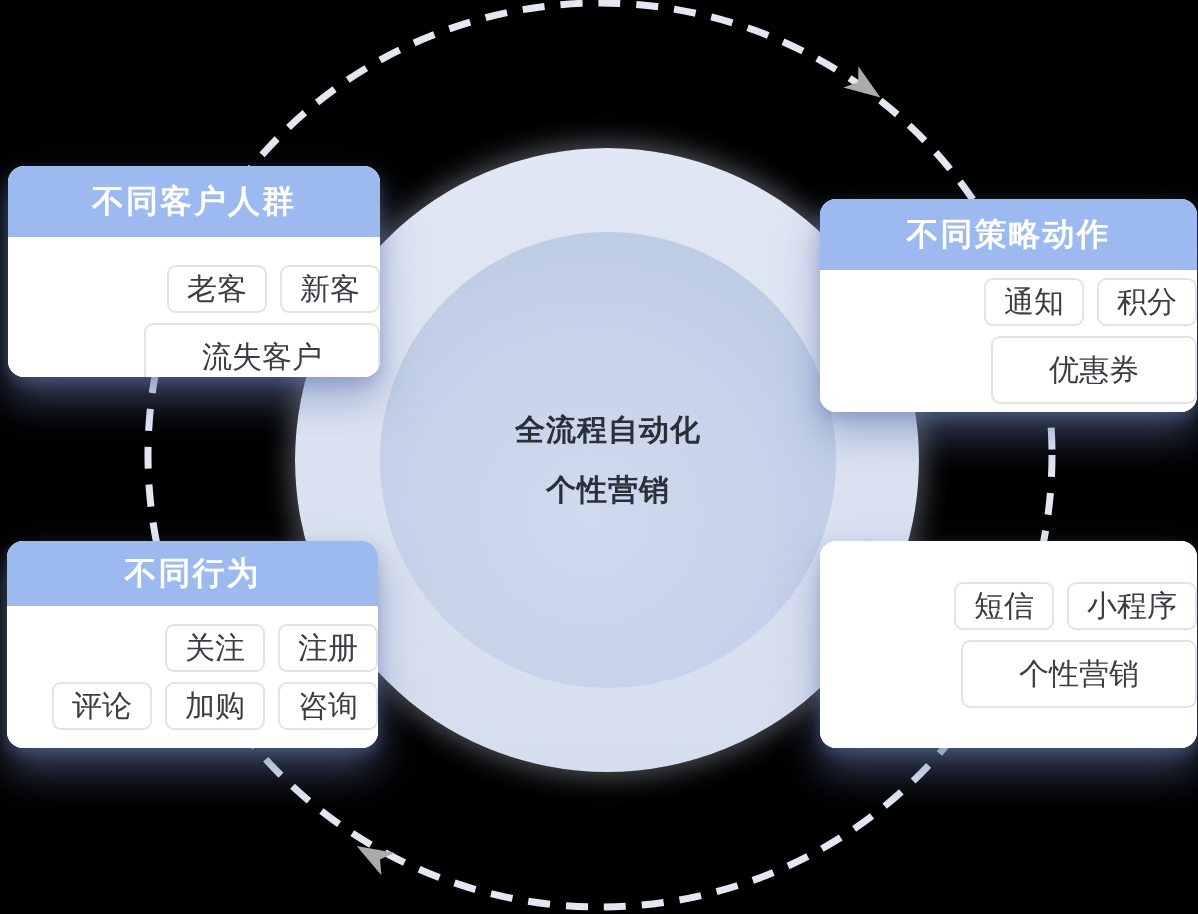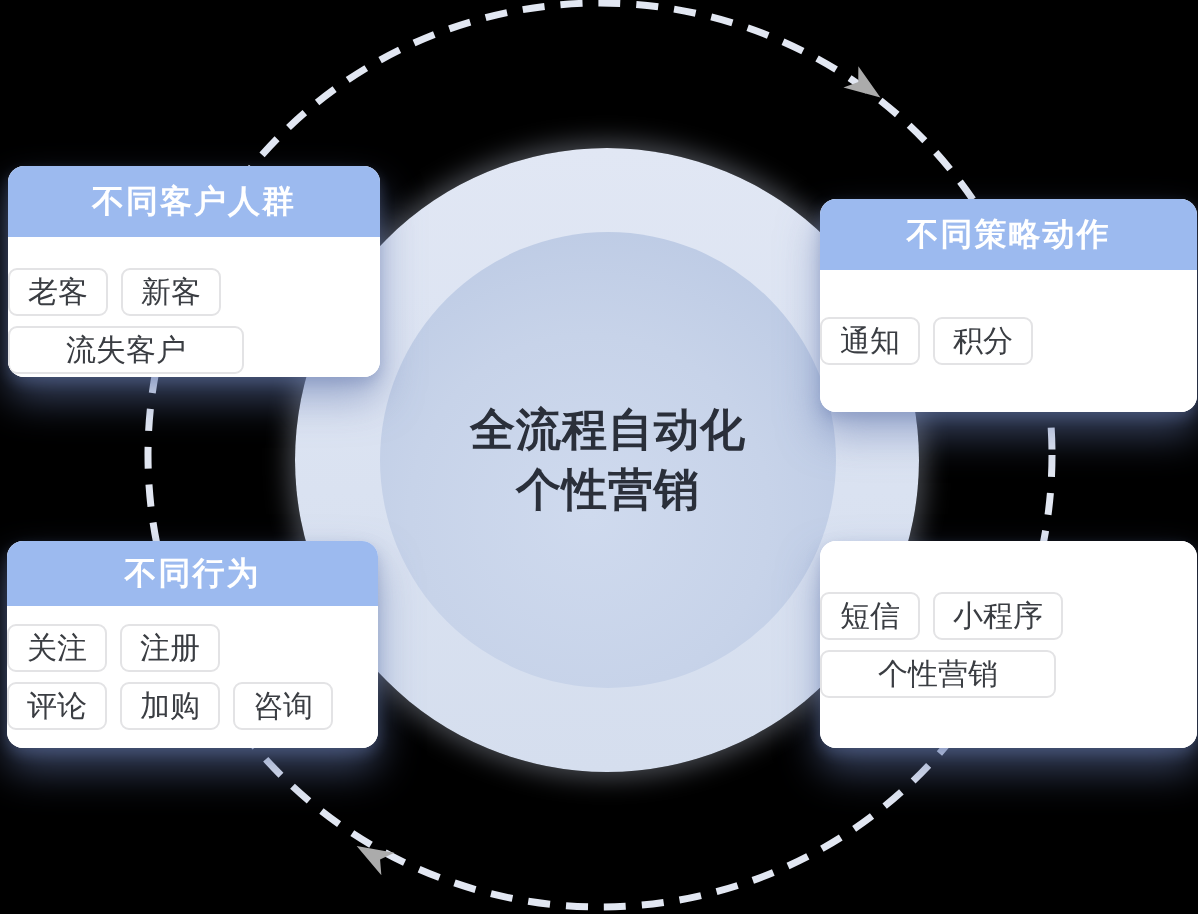--- a/index.html
+++ b/index.html
@@ -36,21 +36,21 @@
     border-radius: 50%;
     background: radial-gradient(circle at 46% 62%, #cfdaee 0%, #c7d3e9 48%, #b7c6e2 100%);
     z-index: 3;
     display: flex;
     flex-direction: column;
     align-items: center;
     justify-content: center;
   }
   .center-title {
     text-align: center;
-    font-size: 45px;
+    font-size: 30px;
     font-weight: 700;
     color: #2a2f3a;
     line-height: 60px;
     letter-spacing: 1px;
   }
 
   
   .card {
     position: absolute;
     border-radius: 16px;
@@ -69,41 +69,41 @@
     letter-spacing: 2px;
     display: flex;
     align-items: center;
     justify-content: center;
     flex: 0 0 auto;
   }
   .card-body {
     flex: 1 1 auto;
     display: flex;
     flex-direction: column;
-    align-items: flex-start;
+    align-items: flex-end;
     justify-content: center;
     gap: 10px;
     background: #ffffff;
   }
   .tag-row {
     display: flex;
     justify-content: center;
     gap: 13px;
   }
   .tag-chip {
     background: #ffffff;
     border: 2px solid #e3e3e5;
     border-radius: 9px;
     color: #3a3d42;
     font-size: 30px;
     line-height: 1.2;
     padding: 4px 18px;
     white-space: nowrap;
   }
-  .tag-chip.wide { padding: 4px 56px; }
+  .tag-chip.wide { padding: 14px 56px; }
 
   #card-customer-segments { left: 8px;   top: 166px; width: 372px; height: 211px; gap: 28px; }
   #card-strategy-actions  { left: 820px; top: 165px; width: 377px; height: 213px; margin-top: 34px; }
   #card-behaviors         { left: 7px;   top: 541px; width: 371px; height: 207px; }
   #card-touch-channels    { left: 820px; top: 541px; width: 377px; height: 207px; }
 
   #card-customer-segments .card-header,
   #card-strategy-actions  .card-header { height: 71px; }
   #card-behaviors .card-header,
   #card-touch-channels .card-header { height: 65px; }
@@ -140,20 +140,23 @@
     </div>
   </div>
 
   <div class="card" id="card-strategy-actions">
     <div class="card-header">不同策略动作</div>
     <div class="card-body">
       <div class="tag-row">
         <span class="tag-chip">通知</span>
         <span class="tag-chip">积分</span>
       </div>
+      <div class="tag-row">
+        <span class="tag-chip wide">优惠券</span>
+      </div>
     </div>
   </div>
 
   <div class="card" id="card-behaviors">
     <div class="card-header">不同行为</div>
     <div class="card-body">
       <div class="tag-row">
         <span class="tag-chip">关注</span>
         <span class="tag-chip">注册</span>
       </div>

